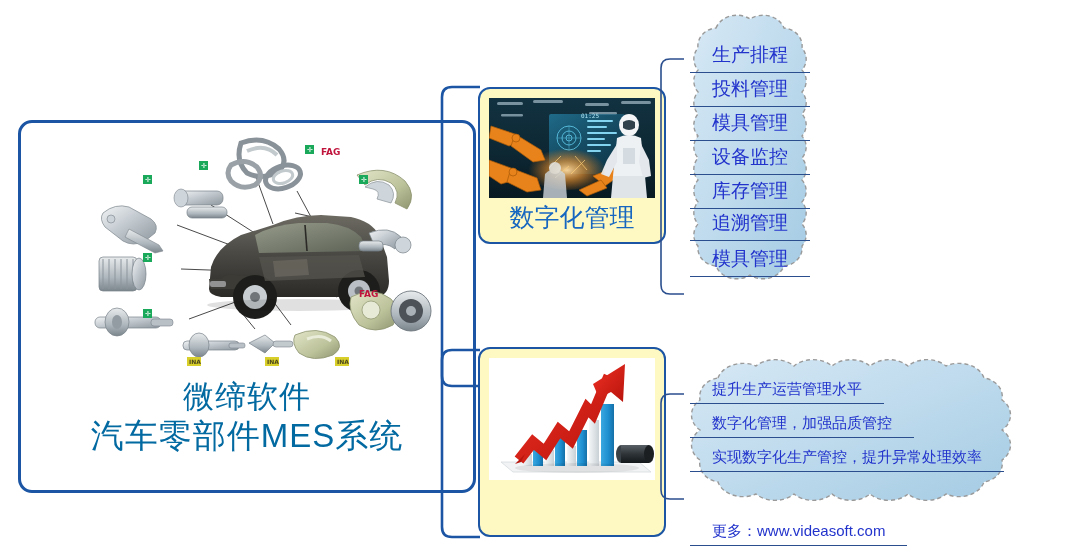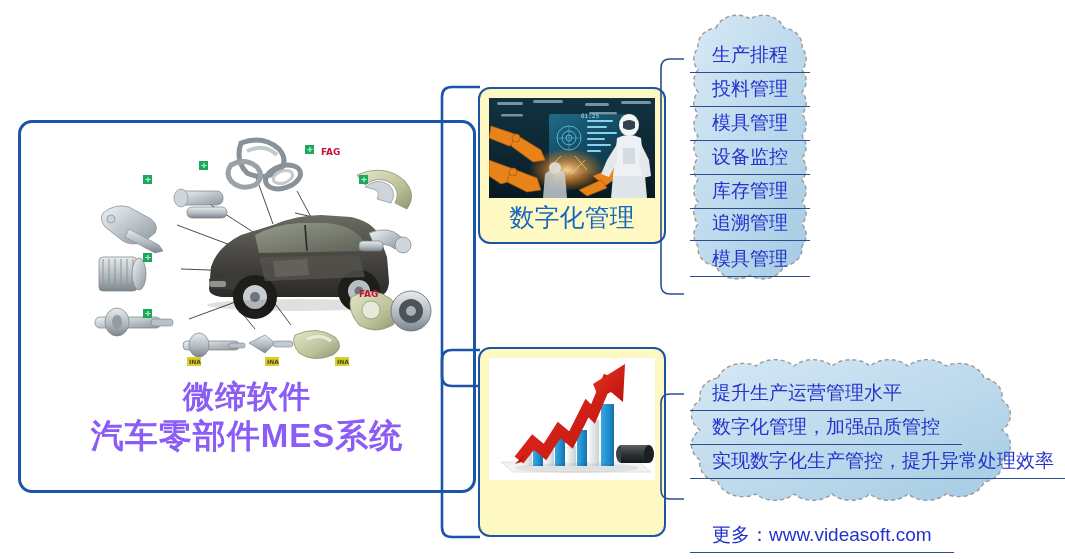--- a/index.html
+++ b/index.html
@@ -12,21 +12,21 @@
 
   
   #main-panel{
     position:absolute;left:18px;top:120px;width:458px;height:373px;
     border:3px solid #1b55a3;border-radius:14px;background:#fff;
     box-sizing:border-box;
   }
   #parts-figure{position:absolute;left:38px;top:6px;width:382px;height:250px;}
   #main-title{
     position:absolute;left:0;right:0;top:255px;text-align:center;
-    color:#8b5cf6;line-height:1.22;font-weight:bold;
+    color:#0369a1;line-height:1.22;
   }
   #main-title .l1{display:block;font-size:31px;letter-spacing:1px;}
   #main-title .l2{display:block;font-size:33px;letter-spacing:1px;}
 
   
   .card{
     position:absolute;border:2.5px solid #1b55a3;border-radius:12px;background:#fef9c3;
     box-sizing:border-box;
   }
   #card-digital{left:478px;top:87px;width:188px;height:157px;}
@@ -44,21 +44,21 @@
 
   
   .cloud{position:absolute;}
   .cloud svg{position:absolute;left:0;top:0;}
   .cloud-items{position:absolute;left:0;top:0;right:0;bottom:0;}
   .citem{position:absolute;color:#2233cc;white-space:nowrap;}
   .citem .txt{position:relative;display:inline-block;}
   .citem .txt::after{content:"";position:absolute;left:-22px;right:-22px;bottom:-5px;height:1px;background:#2b4f8e;}
 
   #cloud-modules .citem{font-size:19px;left:0;width:100%;text-align:center;}
-  #cloud-benefits .citem{font-size:19px;left:40px;}
+  #cloud-benefits .citem{font-size:15px;left:40px;}
 </style>
 </head>
 <body>
 
 <div class="stage">
 
   <div id="main-panel">
 
     <div id="parts-figure">
       <svg width="382" height="250" viewBox="0 0 382 250">

